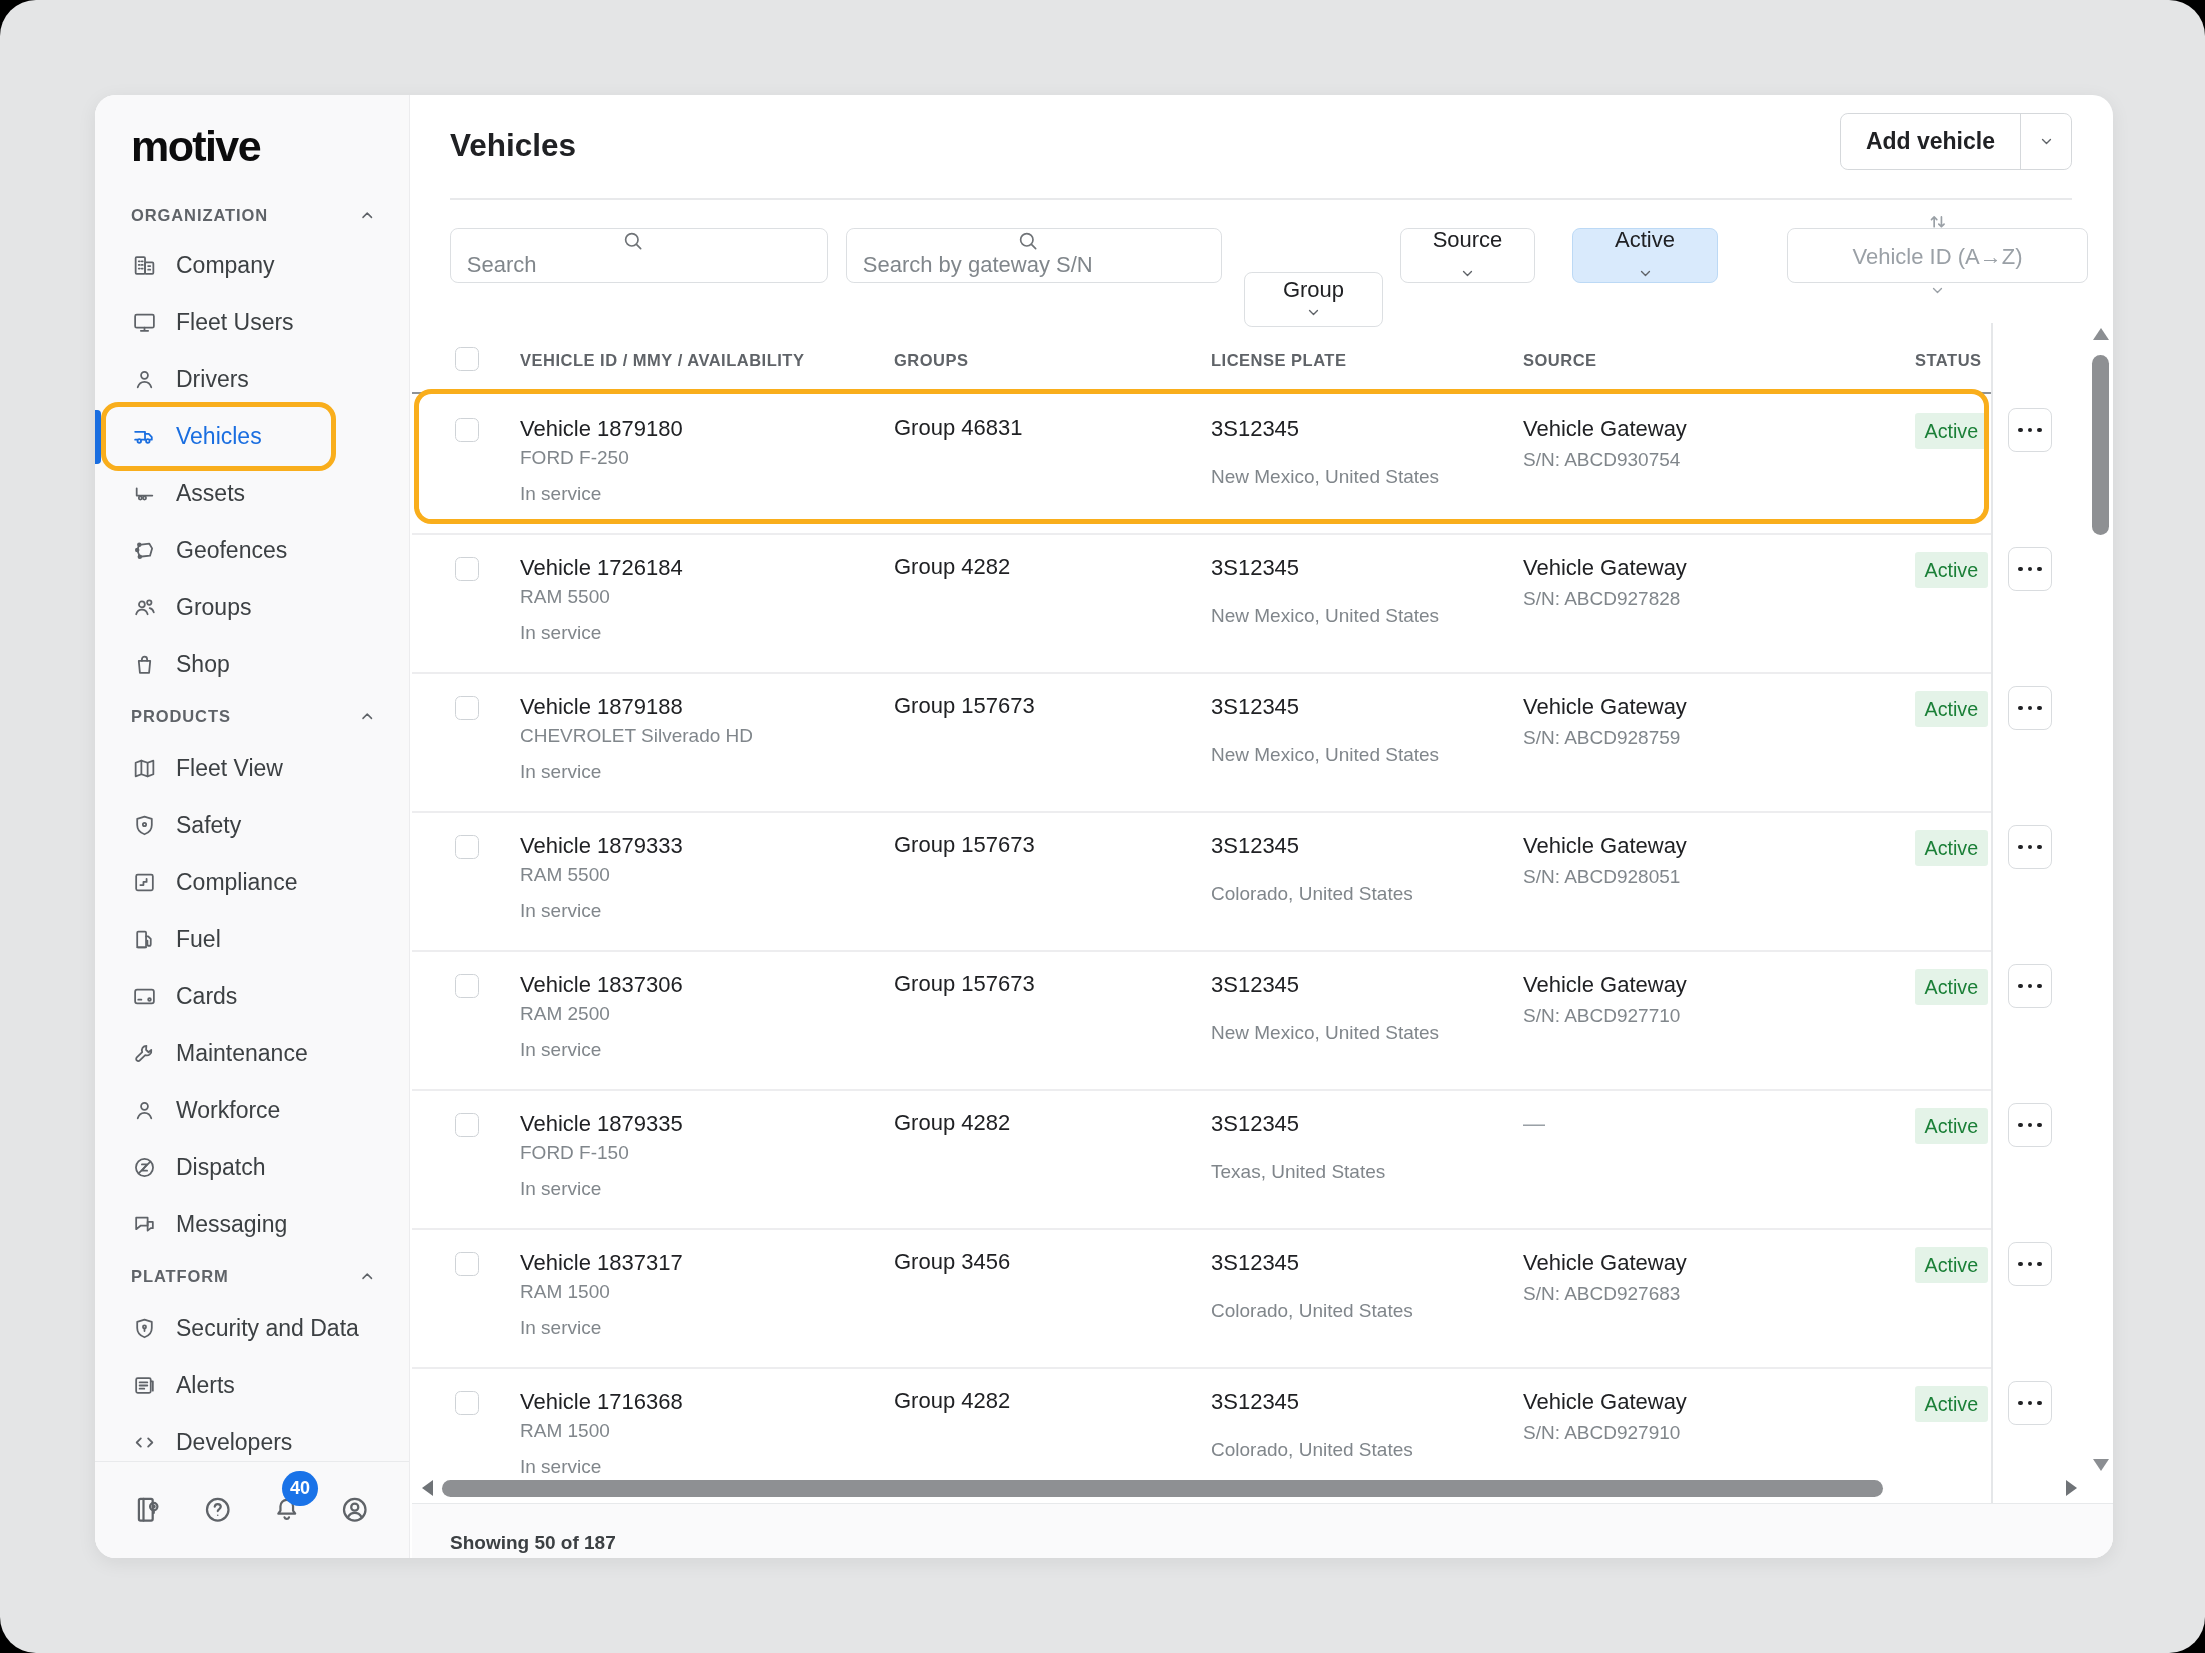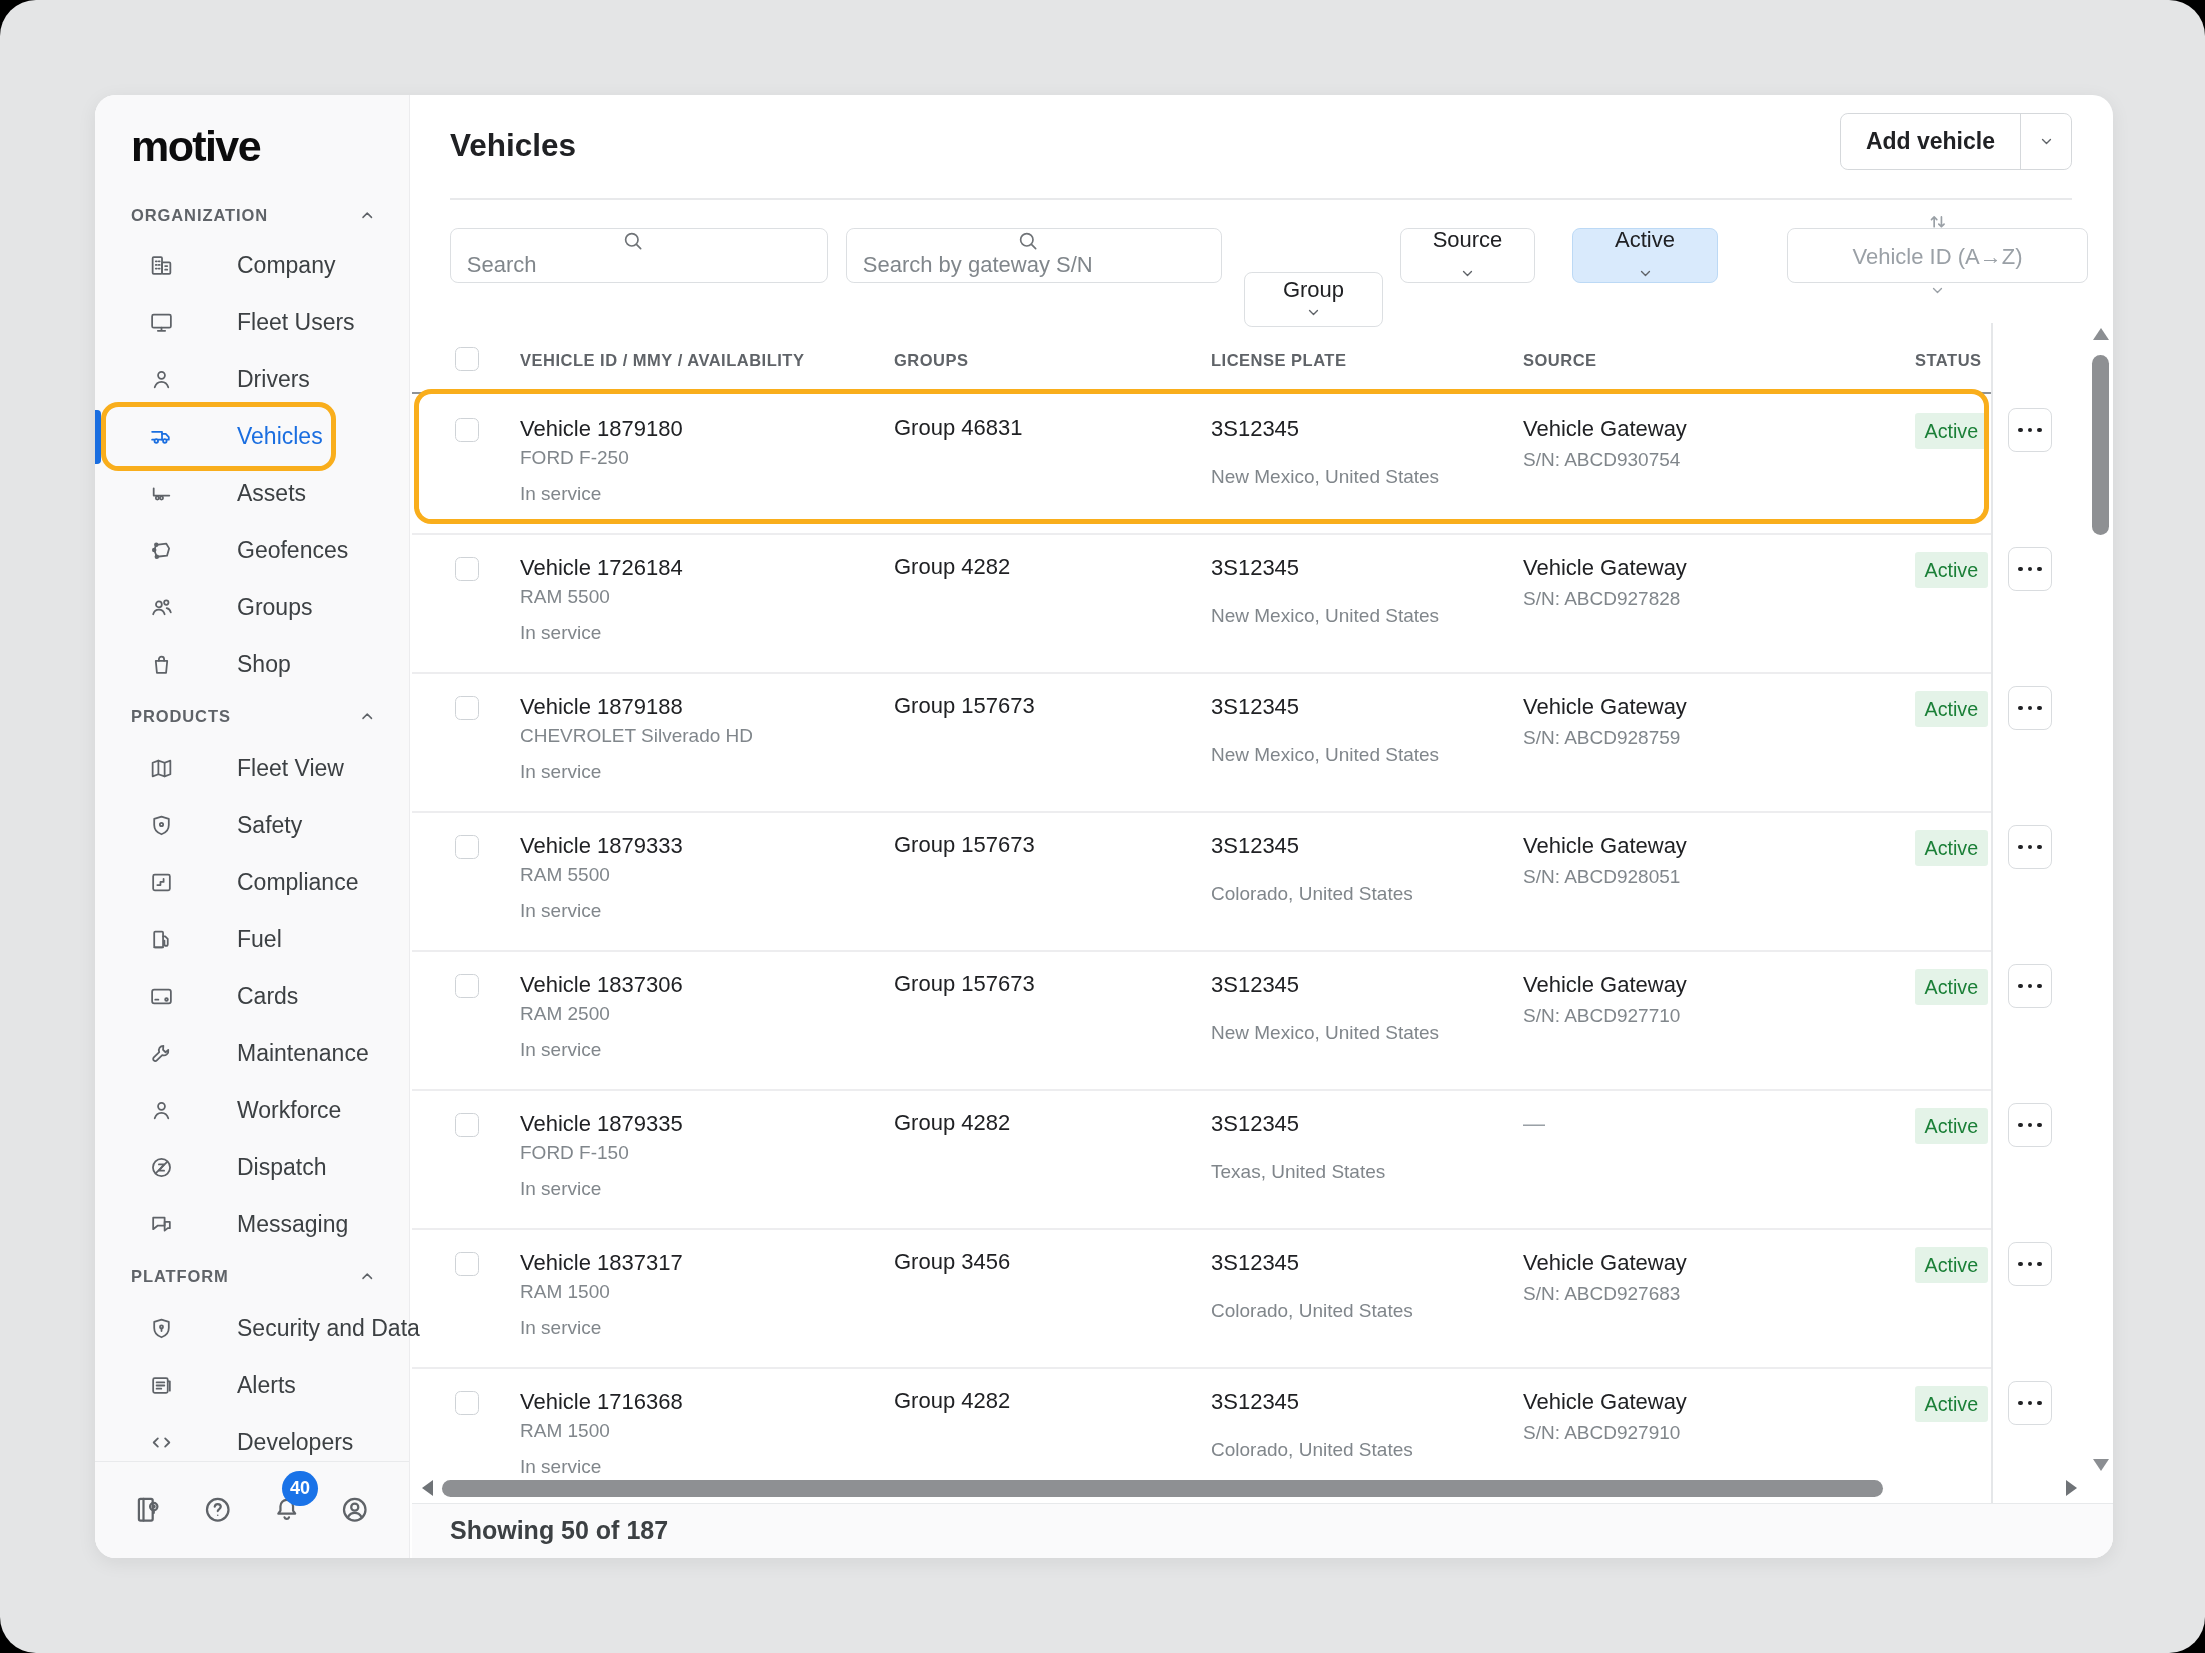--- a/index.html
+++ b/index.html
@@ -9,21 +9,21 @@
 
   
   .sidebar { position:absolute; left:0; top:0; bottom:0; width:315px; background:#f9f9fa; border-right:1.6px solid #ececee; }
   .logo { position:absolute; left:36px; top:27px; font-size:43px; font-weight:800; letter-spacing:-1.6px; color:#0c0c0d; }
   .nav { position:absolute; left:0; right:0; top:98px; }
   .section-row { height:47px; display:flex; align-items:center; justify-content:space-between; padding:0 31.5px 0 36px; }
   .section:first-child .section-row { height:44px; }
   .section-label { font-size:16.5px; font-weight:700; color:#5f6368; letter-spacing:0.9px; }
   .section-chevron { width:20.5px; height:20.5px; color:#5f6368; display:inline-flex; }
   .section-chevron svg { width:100%; height:100%; }
-  .nav-item { height:57px; display:flex; align-items:center; padding-left:54px; position:relative; color:#3c4043; cursor:pointer;gap:44px; }
+  .nav-item { height:57px; display:flex; align-items:center; padding-left:37px; position:relative; color:#3c4043; cursor:pointer; }
   .nav-icon { width:25px; height:25px; margin-right:19px; color:#5f6368; display:inline-flex; flex:none; }
   .nav-icon svg { width:100%; height:100%; }
   .nav-label { font-size:23px; white-space:nowrap; }
   .nav-item.active, .nav-item.active .nav-icon { color:var(--accent-blue,#1a6ee0); }
   .nav-highlight { display:none; position:absolute; left:6.3px; top:-6.3px; width:235px; height:69px; border:5.5px solid var(--highlight-orange,#f9ae1c); border-radius:17.3px; pointer-events:none; }
   .nav-active-bar { display:none; position:absolute; left:0; top:1.6px; width:6.3px; height:54px; background:var(--accent-blue,#1a6ee0); border-radius:0 3.9px 3.9px 0; }
   .nav-item.active .nav-highlight, .nav-item.active .nav-active-bar { display:block; }
   .sidebar-bottom { position:absolute; left:0; right:0; top:1366px; bottom:0; border-top:1.6px solid #e9eaec; display:flex; align-items:center; justify-content:space-between; padding:0 38px; }
   .foot-icon { position:relative; width:31.5px; height:31.5px; color:#5f6368; display:inline-flex; cursor:pointer; background:none; border:none; }
   .foot-icon svg { width:100%; height:100%; }
@@ -89,21 +89,21 @@
   .vscroll-up { top:233px; border-left:8.7px solid transparent; border-right:8.7px solid transparent; border-bottom:12.6px solid #8b8e92; }
   .vscroll-down { top:1364px; border-left:8.7px solid transparent; border-right:8.7px solid transparent; border-top:12.6px solid #8b8e92; }
   .vscroll-thumb { position:absolute; left:1680px; top:260px; width:17.3px; height:180px; border-radius:8.7px; background:#8e9093; cursor:pointer; z-index:6; }
 
   .hscroll { position:absolute; left:0; top:1383px; width:1703px; height:22px; z-index:6; }
   .h-thumb { position:absolute; left:30px; top:2.4px; width:1441px; height:16.5px; border-radius:8.7px; background:#8e9093; cursor:pointer; }
   .h-left { position:absolute; left:9.5px; top:1.6px; width:0; height:0; border-top:8.7px solid transparent; border-bottom:8.7px solid transparent; border-right:11.8px solid #6f7377; cursor:pointer; }
   .h-right { position:absolute; left:1654px; top:1.6px; width:0; height:0; border-top:8.7px solid transparent; border-bottom:8.7px solid transparent; border-left:11.8px solid #6f7377; cursor:pointer; }
 
   .table-footer { position:absolute; left:0; right:0; bottom:0; height:55px; background:#fafafb; border-top:1.6px solid #e7e9eb; z-index:7; }
-  .footer-summary { position:absolute; left:38px; top:0; line-height:52px; font-size:25px; font-weight:700; color:#3c4043; }
+  .footer-summary { position:absolute; left:38px; top:13px; line-height:52px; font-size:19px; font-weight:700; color:#3c4043; }
 </style>
 </head>
 <body>
 
 <div class="stage">
   <div class="card">
 
     <aside class="sidebar">
       <div class="logo">motive</div>
       <nav class="nav">

